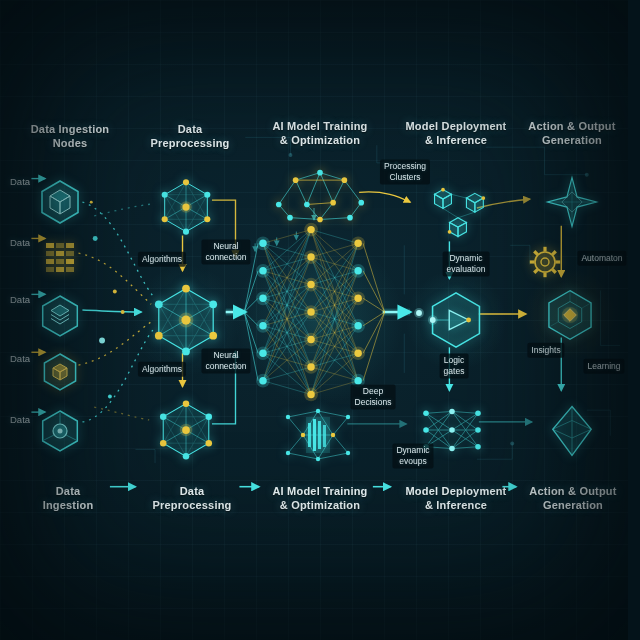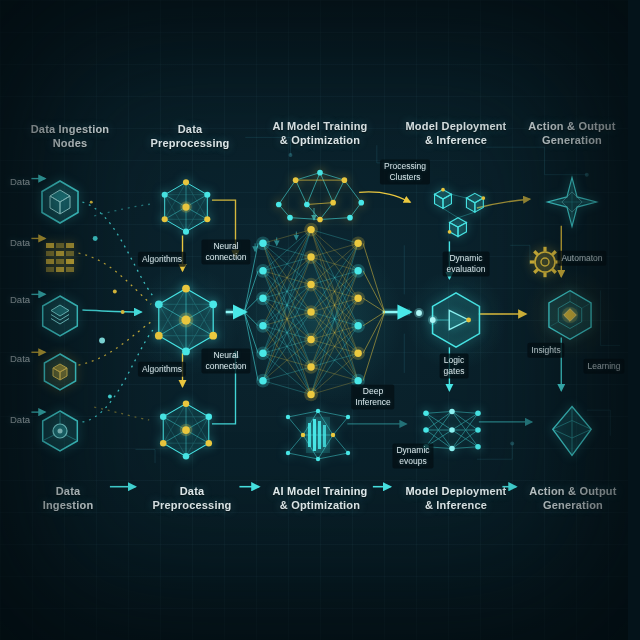--- a/index.html
+++ b/index.html
@@ -589,30 +589,30 @@
   <div class="data-label" style="left:10px;top:353px">Data</div>
   <div class="data-label" style="left:10px;top:414px">Data</div>
 
   <div class="chip" style="left:162px;top:259px">Algorithms</div>
   <div class="chip" style="left:226px;top:252px">Neural
 connection</div>
   <div class="chip" style="left:162px;top:369px">Algorithms</div>
   <div class="chip" style="left:226px;top:361px">Neural
 connection</div>
   <div class="chip" style="left:373px;top:397px">Deep
-Inference</div>
+Decisions</div>
   <div class="chip" style="left:405px;top:172px">Processing
 Clusters</div>
   <div class="chip" style="left:466px;top:264px">Dynamic
 evaluation</div>
   <div class="chip" style="left:454px;top:366px">Logic
 gates</div>
   <div class="chip" style="left:413px;top:456px">Dynamic
 evoups</div>
-  <div class="chip" style="left:582px;top:258px">Automaton</div>
+  <div class="chip" style="left:602px;top:258px">Automaton</div>
   <div class="chip" style="left:546px;top:350px">Insights</div>
   <div class="chip" style="left:604px;top:366px">Learning</div>
 
   <div class="stage-label" style="left:10px;top:484px;width:116px">Data
 Ingestion</div>
   <div class="stage-label" style="left:130px;top:484px;width:124px">Data
 Preprocessing</div>
   <div class="stage-label" style="left:252px;top:484px;width:136px">AI Model Training
 &amp; Optimization</div>
   <div class="stage-label" style="left:392px;top:484px;width:128px">Model Deployment

